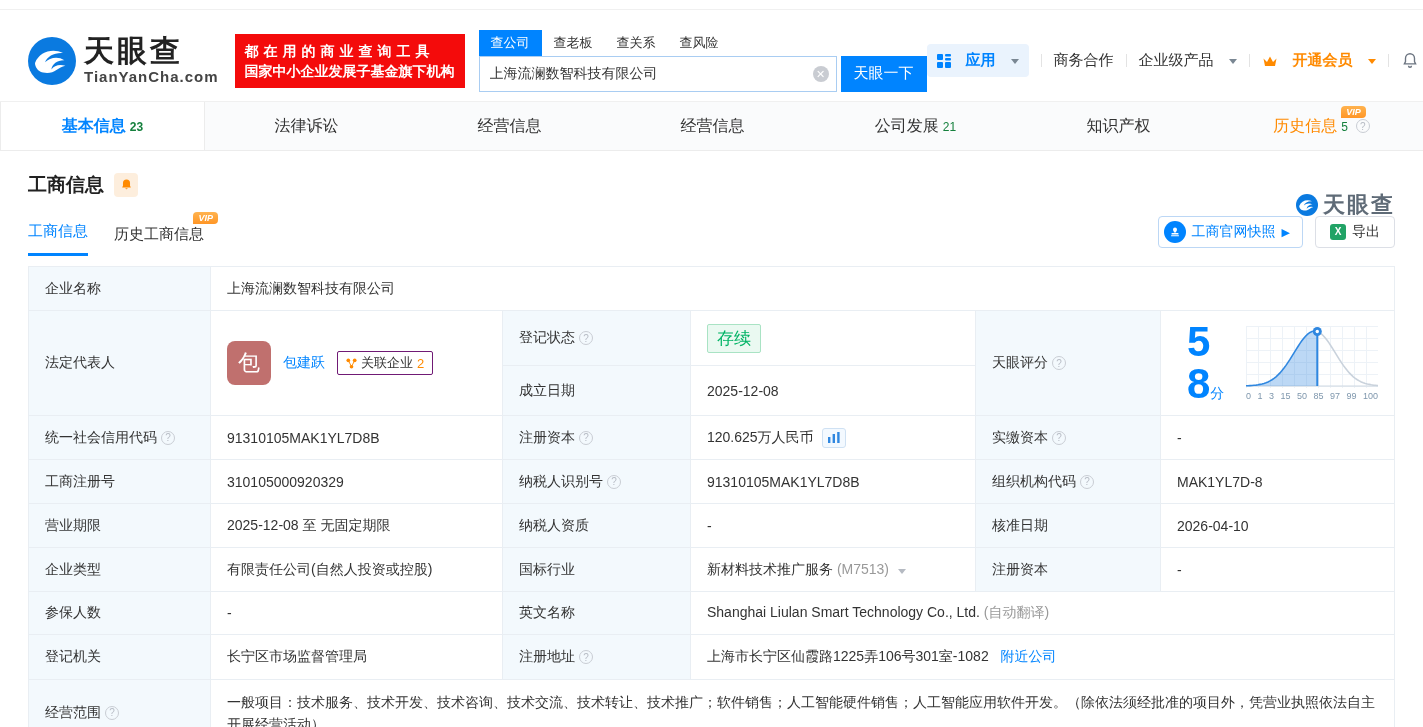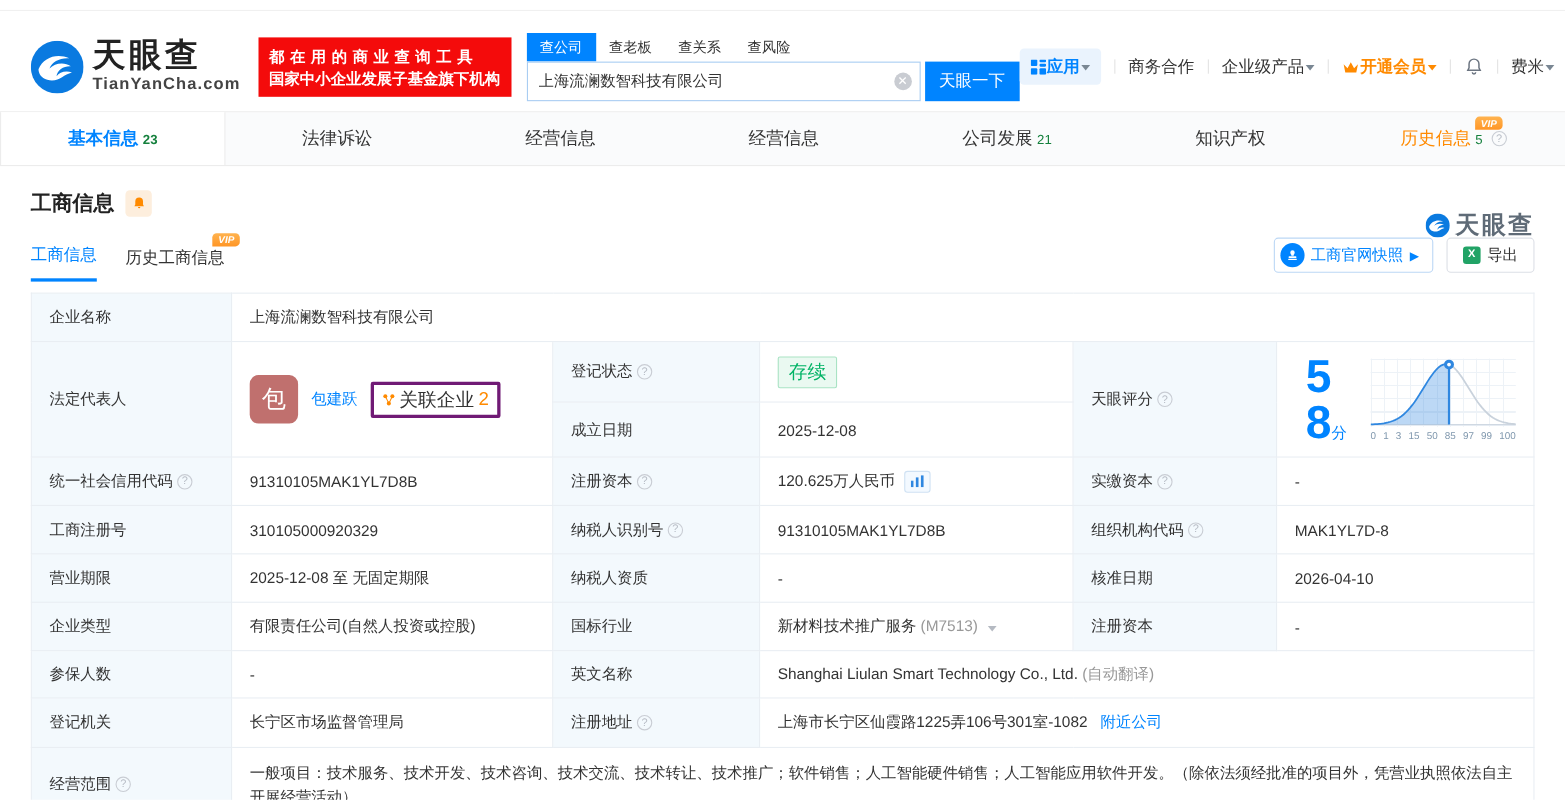--- a/index.html
+++ b/index.html
@@ -16,21 +16,21 @@
   .stabs { display:flex; align-items:flex-end; height:26px; }
   .stab { font-size:13px; padding:4px 12px; color:#333; cursor:pointer; }
   .stab.active { background:#0084ff; color:#fff; }
   .srow { display:flex; }
   .sbox { position:relative; width:358px; }
   .sbox input { width:100%; height:36px; border:1px solid #a9cdf2; padding:0 32px 0 10px; font-size:14px; color:#333; outline:none; font-family:inherit;}
   .clear-ic { position:absolute; right:8px; top:10px; width:16px; height:16px; border-radius:50%; background:#c9ccd2; color:#fff; font-size:11px; line-height:16px; text-align:center; cursor:pointer;}
   .sbtn { width:86px; height:36px; background:#0084ff; color:#fff; font-size:15px; border:none; margin-left:4px; cursor:pointer; font-family:inherit;}
   .nav { margin-left:auto; display:flex; align-items:center; }
   .sep { width:1px; height:13px; background:#e3e3e3; margin:0 12px; }
-  .navitem { font-size:15px; color:#333; display:flex; align-items:center; gap:1px; cursor:pointer; white-space:nowrap;}
+  .navitem { font-size:15px; color:#333; display:flex; align-items:center; gap:15px; cursor:pointer; white-space:nowrap;}
   .apps { background:#eaf3fd; color:#0084ff; padding:7px 10px; border-radius:4px; font-weight:bold;}
   .vip-nav { color:#ff8a00; font-weight:bold; }
   .caret { width:0; height:0; border-left:4px solid transparent; border-right:4px solid transparent; border-top:5px solid #7a8793; margin-top:2px;}
   .caret.or { border-top-color:#ff8a00; }
   .tabbar { height:50px; display:flex; background:#fafbfc; border-top:1px solid #f0f0f0; border-bottom:1px solid #ececec; margin-top:4px;}
   .tab { flex:1; display:flex; align-items:center; justify-content:center; font-size:16px; color:#333; cursor:pointer; gap:4px;}
   .tab .cnt { font-size:12px; color:#15803d; margin-top:2px;}
   .tab .cnt:empty { display:none; }
   .tab.active { background:#fff; color:#0084ff; font-weight:bold; border-left:1px solid #ececec; border-right:1px solid #ececec;}
   .tab.hist { color:#ff8a00; position:relative; }
@@ -52,21 +52,21 @@
   .btn-exp { height:32px; border:1px solid #dcdfe6; border-radius:4px; background:#fff; color:#333; font-size:14px; display:flex; align-items:center; gap:6px; padding:0 14px; cursor:pointer;}
   .xls { width:16px; height:16px; background:#21a366; border-radius:3px; color:#fff; font-size:10px; font-weight:bold; line-height:16px; text-align:center;}
   table.info { width:1367px; border-collapse:collapse; table-layout:fixed; margin-top:10px; }
   .info td { border:1px solid #e9eef3; font-size:14px; padding:10px 16px; vertical-align:middle; color:#333; word-break:break-all;}
   .info td.lbl { background:#f3f9fd; }
   .lblwrap { display:flex; align-items:center; }
   .status-badge { display:inline-block; background:#eaf9f1; border:1px solid #a9e3c4; color:#00b365; font-size:17px; padding:2px 9px; border-radius:2px;}
   .rep { display:flex; align-items:center; gap:12px; }
   .avatar { width:44px; height:44px; background:#c0706e; border-radius:8px; color:#fff; font-size:22px; display:flex; align-items:center; justify-content:center;}
   a.blue, .blue-link { color:#0084ff; text-decoration:none; cursor:pointer; }
-  .rel-badge { display:inline-flex; align-items:center; gap:4px; border:3px solid #701a75; border-radius:2px; padding:2px 8px; font-size:17px; background:#fff; cursor:pointer;}
+  .rel-badge { display:inline-flex; align-items:center; gap:4px; border:1px solid #701a75; border-radius:2px; padding:2px 8px; font-size:13px; background:#fff; cursor:pointer;}
   .rel-badge .n { color:#ff8a00; }
   .gray { color:#999; }
   .cap-ic { display:inline-flex; width:24px; height:20px; border:1px solid #cfe1f3; background:#f3f9ff; border-radius:3px; align-items:center; justify-content:center; margin-left:8px; vertical-align:middle; cursor:pointer;}
   .score-cell { display:flex; align-items:center; gap:18px; padding-left:10px;}
   .score-num { font-size:42px; font-weight:bold; color:#0084ff; line-height:42px;}
   .score-unit { font-size:14px; color:#0084ff; }
   .chartbox { width:132px; }
   .grid { width:132px; height:62px; background:#fff;
     background-image:repeating-linear-gradient(to right,#edf2f7 0 1px,transparent 1px 12px),
                      repeating-linear-gradient(to bottom,#edf2f7 0 1px,transparent 1px 12px); position:relative;}

